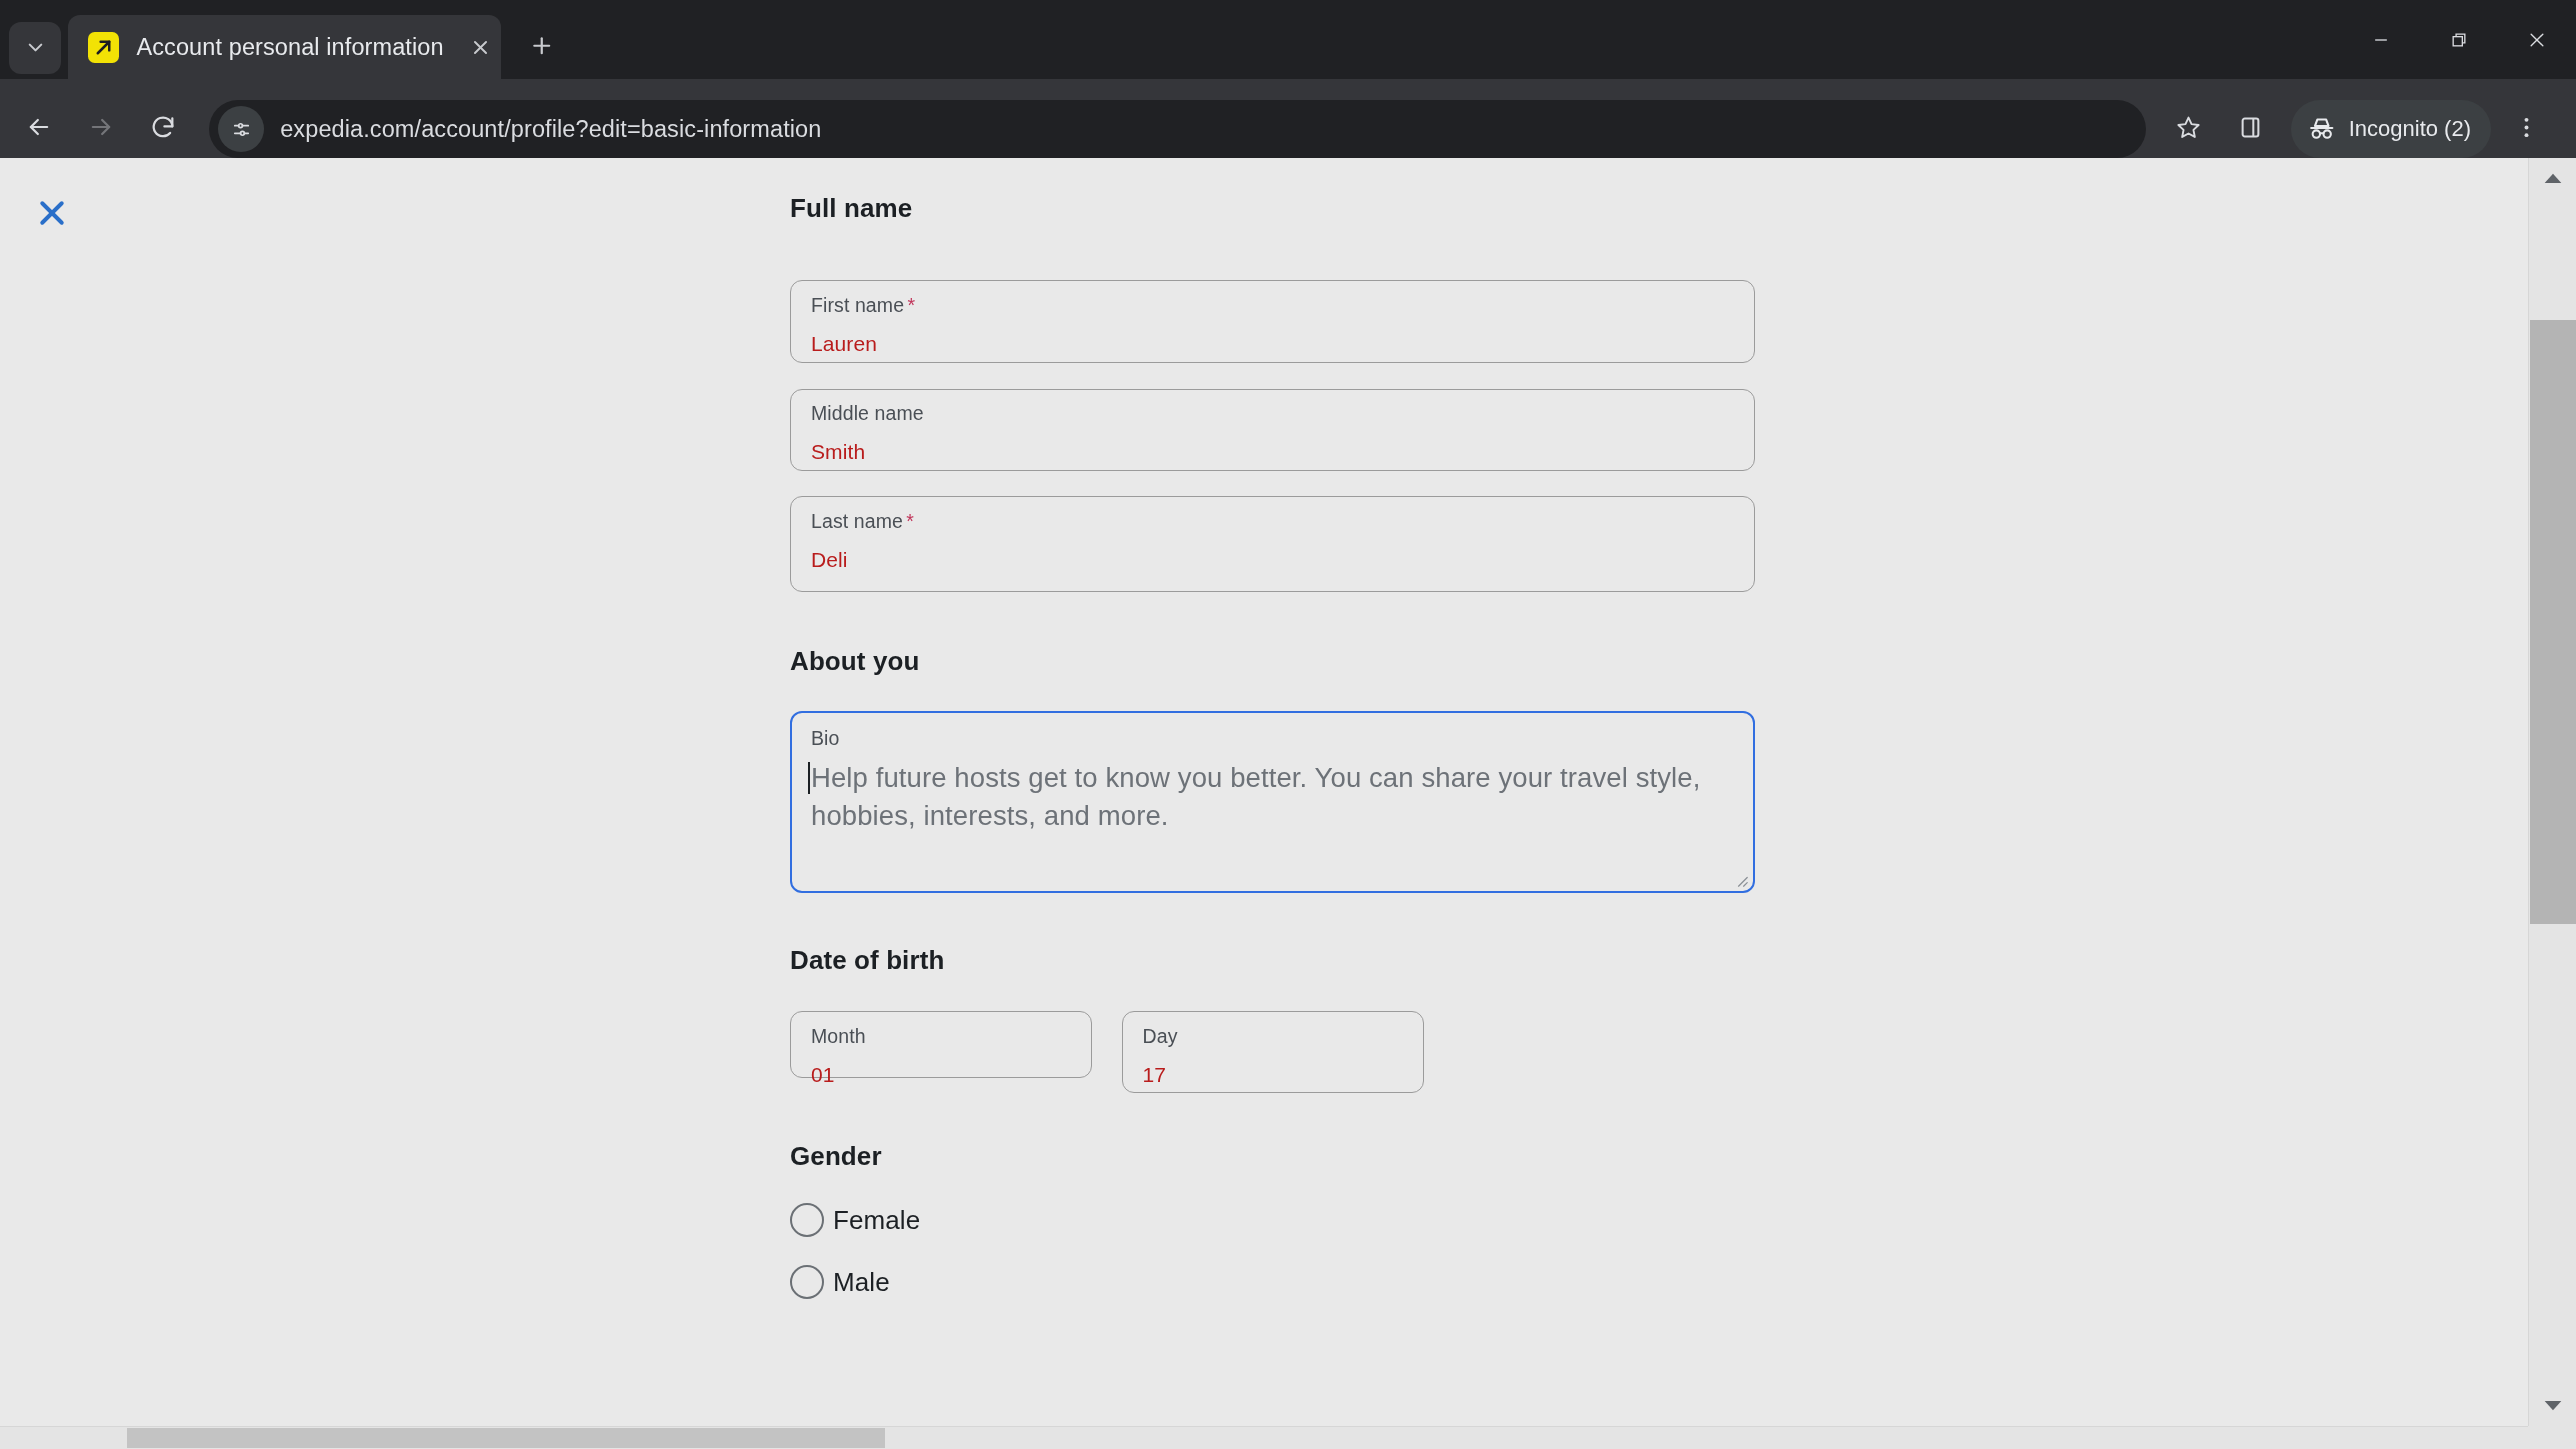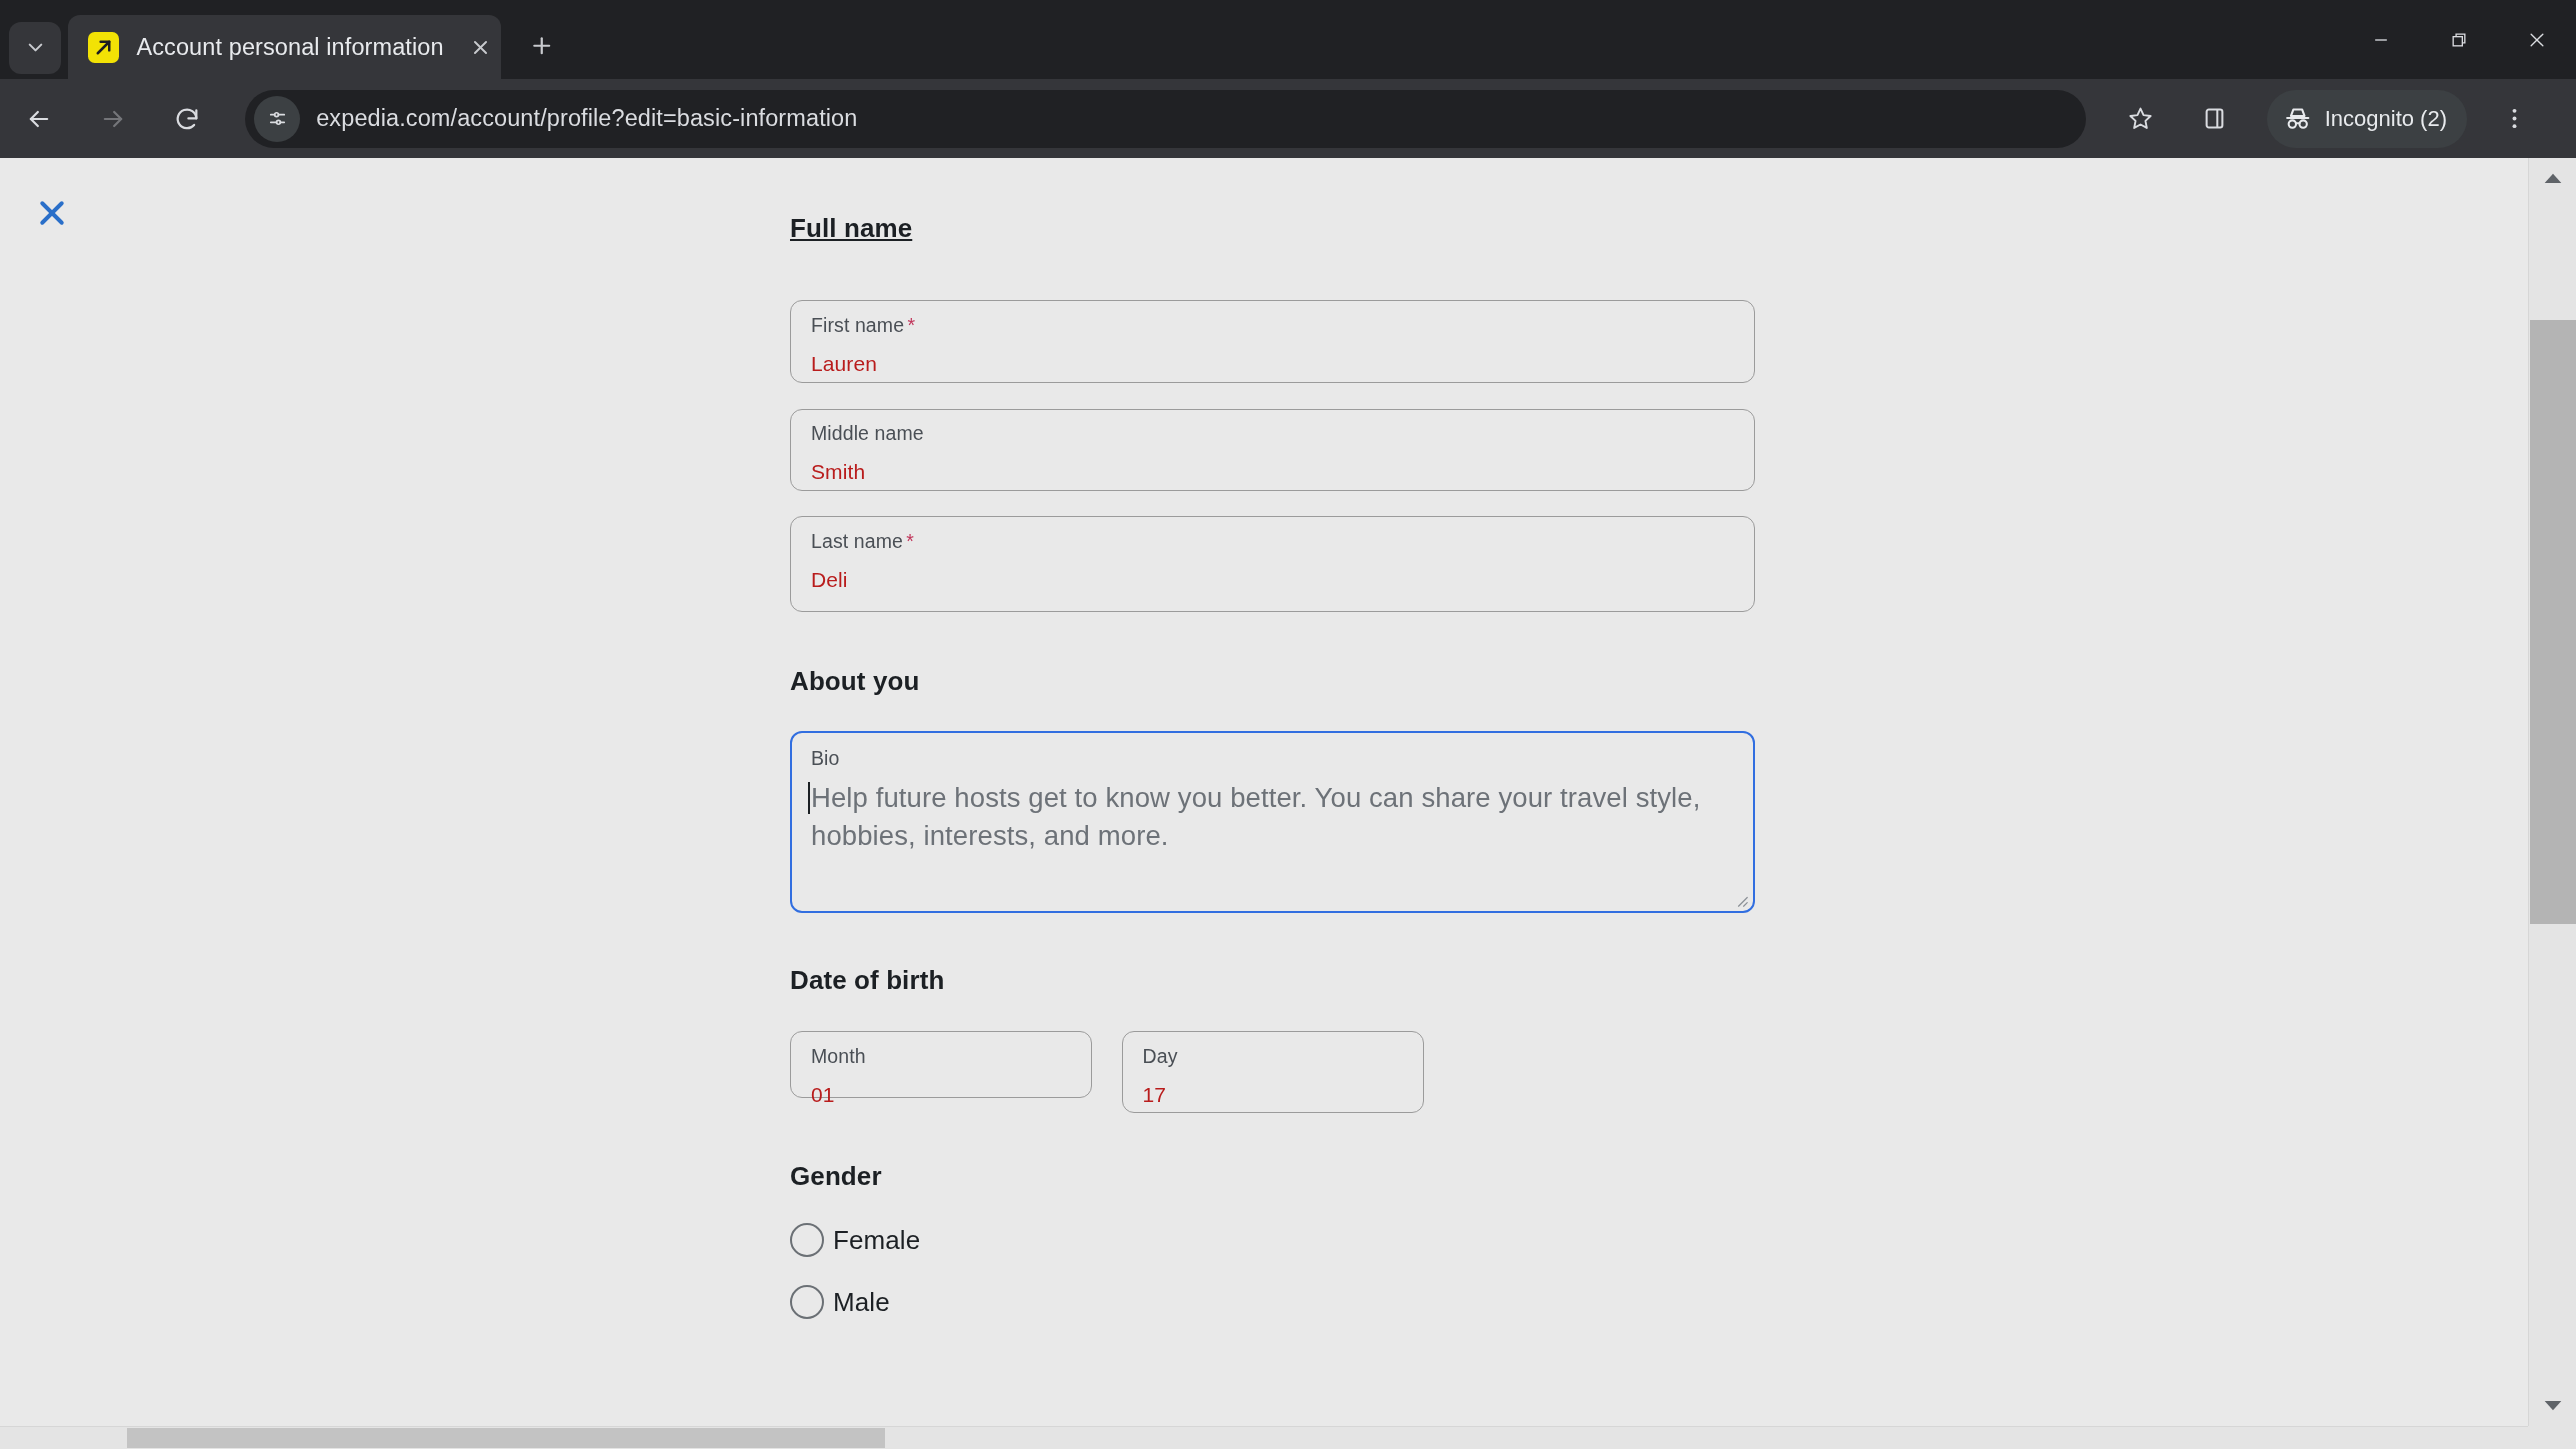--- a/index.html
+++ b/index.html
@@ -125,23 +125,22 @@
     cursor: pointer;
   }
   .wc-btn svg { width: 20px; height: 20px; }
 
   
   .toolbar {
     height: 79px;
     flex: 0 0 79px;
     background: #35363a;
     display: flex;
-    align-items: center;
-    padding: 0 31px 0 8px;
-    gap: 12px;
+    align-items: flex-end;
+    padding: 0 19px 0 8px;
   }
 
   .nav-btn {
     width: 62px;
     height: 62px;
     border-radius: 50%;
     display: flex;
     align-items: center;
     justify-content: center;
     flex: 0 0 62px;
@@ -536,21 +535,21 @@
 
       <div class="close-x">
         <svg viewBox="0 0 24 24" fill="none" stroke="#2a6fc9" stroke-width="2.6" stroke-linecap="round">
           <line x1="5.5" y1="5.5" x2="18.5" y2="18.5"></line>
             <line x1="18.5" y1="5.5" x2="5.5" y2="18.5"></line>
         </svg>
       </div>
 
       <div class="form-col">
 
-        <div class="section-title" style="margin-top:55px;text-decoration:underline;">Full name</div>
+        <div class="section-title" style="margin-top:35px;">Full name</div>
 
         <div class="field" style="margin-top:56px; height:83px;">
           <span class="field-label"><span>First name</span><span class="req-star">*</span></span>
           <span class="field-value">Lauren</span>
         </div>
 
         <div class="field" style="margin-top:25.5px; height:82px;">
           <span class="field-label">Middle name</span>
           <span class="field-value">Smith</span>
         </div>

